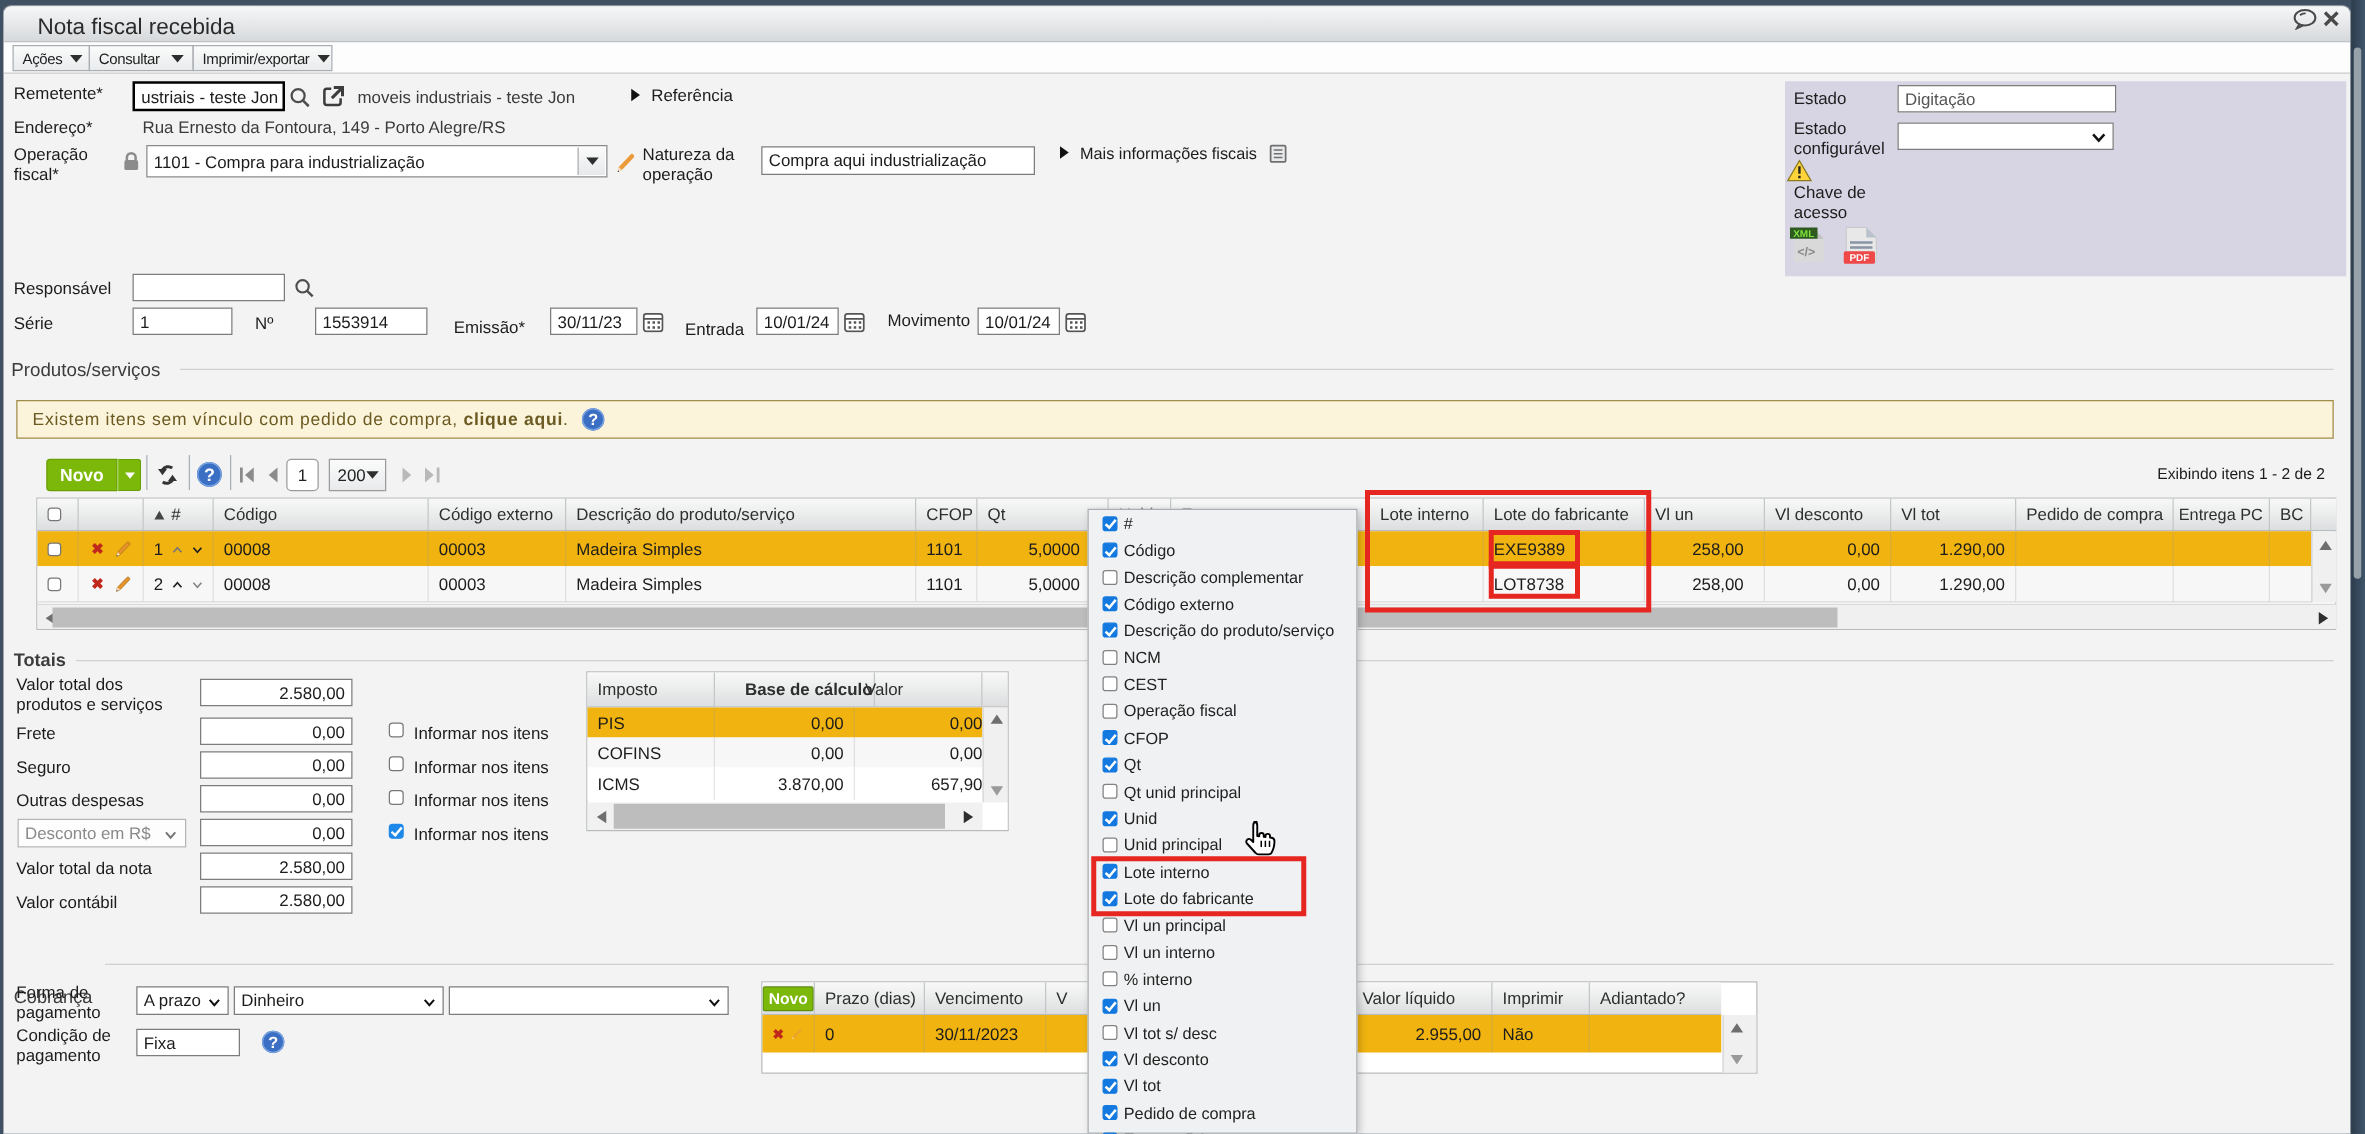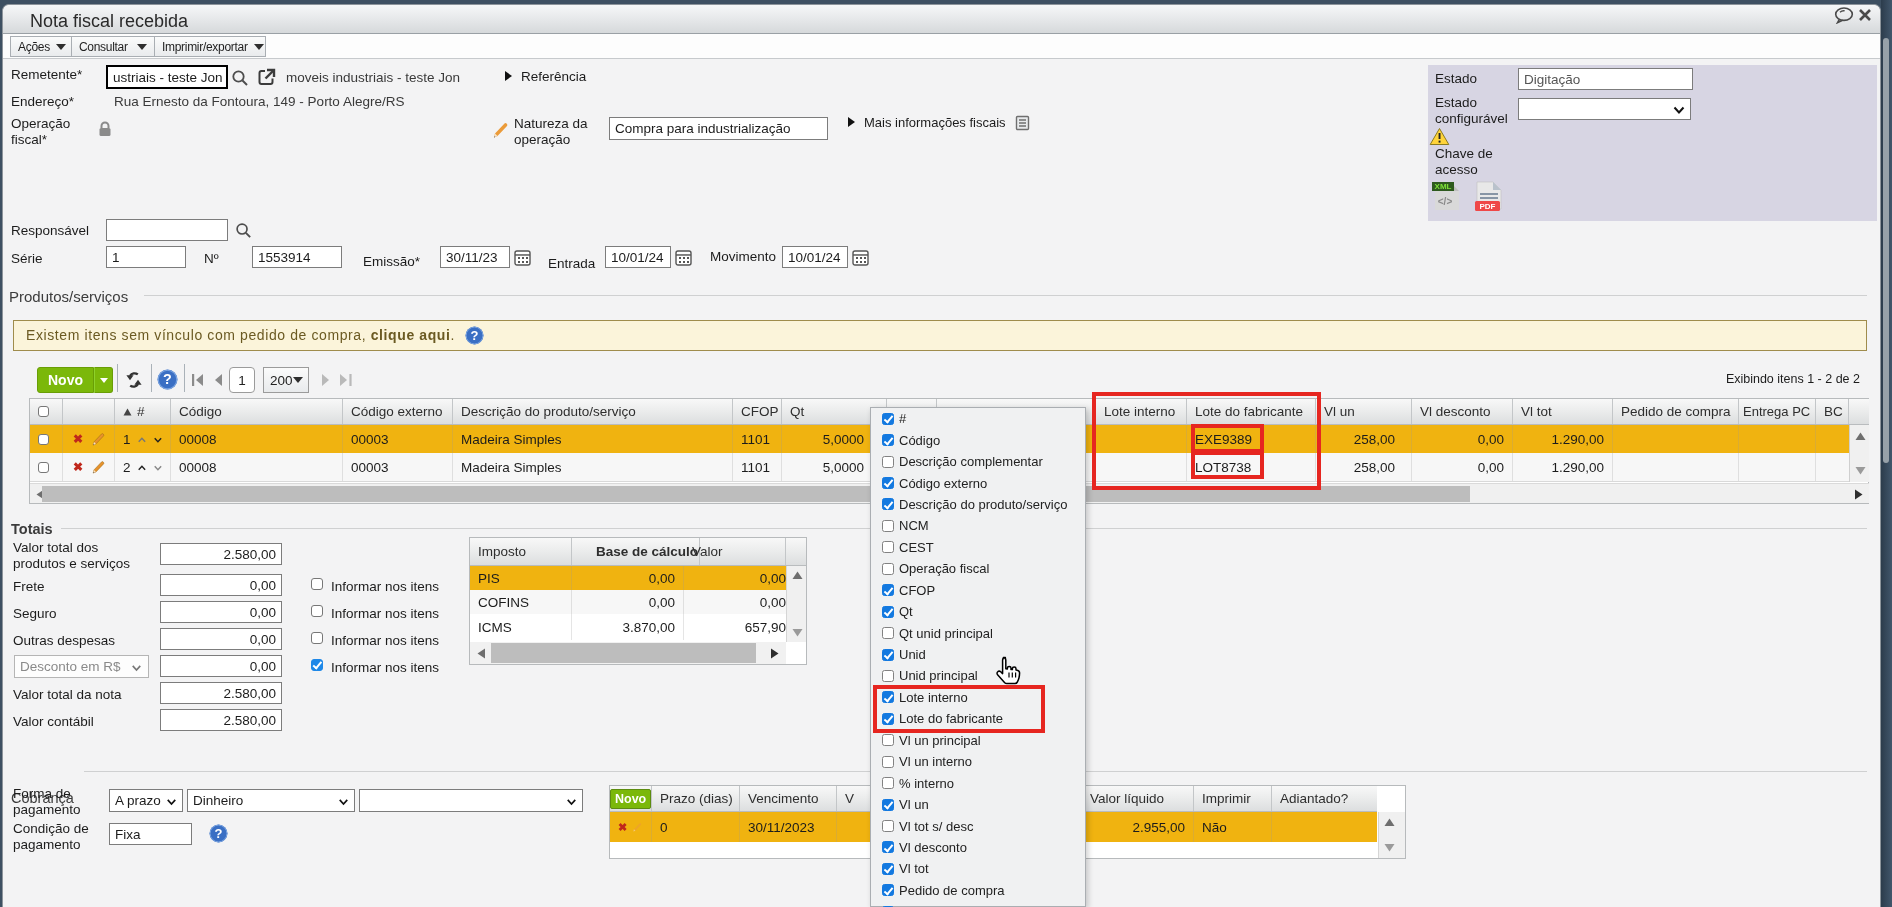--- a/index.html
+++ b/index.html
@@ -91,27 +91,32 @@
   <div class="link" style="left:504px;top:68px;"><span class="tri" style="margin-right:9px;"></span>Referência</div>
 
   <div class="lbl" style="left:10px;top:93px;">Endereço*</div>
   <div class="lbl" style="left:113px;top:93px;color:#3a3a3a;">Rua Ernesto da Fontoura, 149 - Porto Alegre/RS</div>
 
   <div class="lbl" style="left:10px;top:115px;">Operação<br>fiscal*</div>
   <svg class="abs" style="left:96px;top:120px;" width="16" height="17" viewBox="0 0 16 17">
           <rect x="2.5" y="7" width="11" height="8" rx="1.5" fill="#8b8b8b"></rect>
           <path d="M4.5 7 V5 a3.5 3.5 0 0 1 7 0 V7" fill="none" stroke="#8b8b8b" stroke-width="2"></path>
         </svg>
+  <div class="inp" style="left:116px;top:115px;width:369px;height:26px;border-color:#8a8a8a;">1101 - Compra para industrialização
+    <span style="position:absolute;right:1px;top:1px;bottom:1px;width:22px;background:linear-gradient(#fbfbfb,#e6e8ea);border-left:1px solid #aaa;display:flex;align-items:center;justify-content:center;">
+            <span style="width:0;height:0;border-left:5px solid transparent;border-right:5px solid transparent;border-top:6px solid #2e2e2e;"></span>
+          </span>
+  </div>
   <svg class="abs" style="left:489px;top:119px;" width="20" height="21" viewBox="0 0 20 21">
           <path d="M4 17.5 L5 13.5 L14.5 3.5 Q15.5 2.5 16.8 3.8 Q18 5 17 6 L7.5 16 Z" fill="#eb9b3a"></path>
           <path d="M4 17.5 L5 13.5 L7.5 16 Z" fill="#f6e2c8"></path>
           <path d="M4.7 16.2 L4 17.5 l1.4 -0.4 Z" fill="#333"></path>
         </svg>
   <div class="lbl" style="left:513px;top:115px;">Natureza da<br>operação</div>
-  <div class="inp" style="left:608px;top:116px;width:219px;height:23px;">Compra para industrialização</div>
+  <div class="inp" style="left:608px;top:116px;width:219px;height:23px;">Compra aqui industrialização</div>
   <div class="link" style="left:847px;top:114px;font-size:13px;"><span class="tri" style="margin-right:9px;"></span>Mais informações fiscais</div>
   <svg class="abs" style="left:1014px;top:114px;" width="15" height="16" viewBox="0 0 15 16">
           <rect x="1.5" y="1.5" width="12" height="13" rx="1" fill="#e8eaec" stroke="#6f6f6f" stroke-width="1.4"></rect>
           <line x1="4" y1="5" x2="11" y2="5" stroke="#6f6f6f" stroke-width="1.3"></line>
           <line x1="4" y1="8" x2="11" y2="8" stroke="#6f6f6f" stroke-width="1.3"></line>
           <line x1="4" y1="11" x2="11" y2="11" stroke="#6f6f6f" stroke-width="1.3"></line>
         </svg>
 
   <div class="lbl" style="left:10px;top:222px;">Responsável</div>
   <div class="inp" style="left:105px;top:218px;width:122px;height:22px;"></div>

